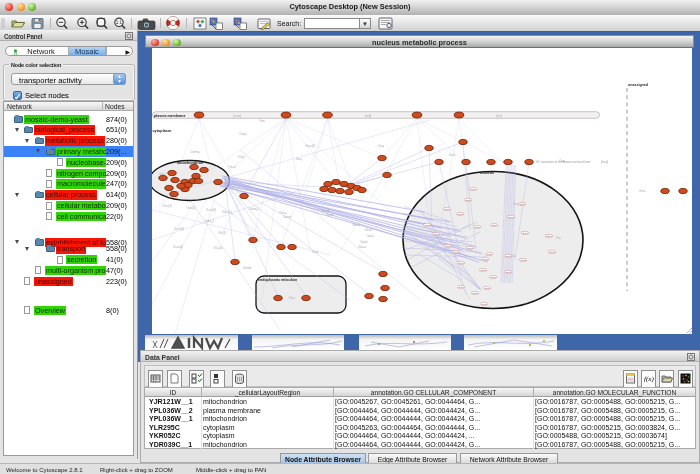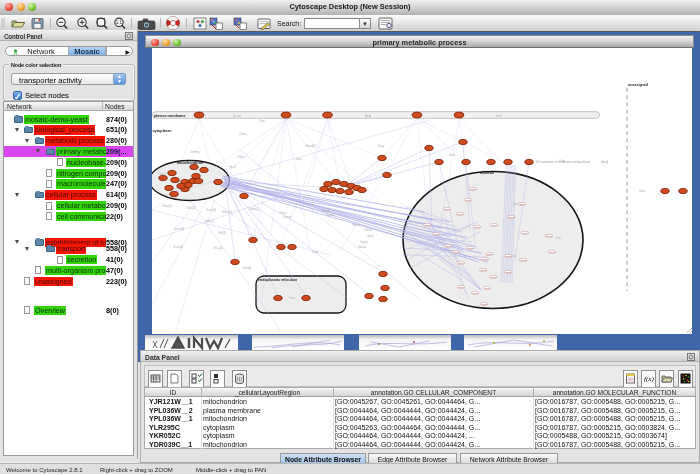--- a/index.html
+++ b/index.html
@@ -45,21 +45,21 @@
   #cpanel { left:0; top:30px; width:138px; height:429px; background:#e3e3e3; border-right:1px solid #9a9a9a; }
   #cptitle { position:absolute; left:0; top:0; width:137px; height:11px;
     background:linear-gradient(180deg,#f2f2f2,#cicfcf); border-bottom:1px solid #b0b0b0;
     background:linear-gradient(180deg,#f2f2f2,#cfcfcf); }
   #cptitle span { position:absolute; left:4px; top:2.5px; font-size:6.3px; font-weight:bold; color:#333; letter-spacing:-0.2px; }
   #cptabs { position:absolute; left:5px; top:16px; width:128px; height:10px; background:#fdfdfd;
     border:1px solid #9a9a9a; border-radius:5px; overflow:hidden; }
   #tabnet  { position:absolute; left:0; top:0; width:63px; height:10px; font-size:7.5px; color:#222;
     text-align:center; line-height:9px; border-right:1px solid #aaa; }
   #tabmosaic { position:absolute; left:63px; top:0; width:37px; height:10px;
-    background:linear-gradient(180deg,#b4d3f4,#6fa8e8); font-size:7.5px; font-weight:bold; color:#1a3550;
+    background:linear-gradient(180deg,#b4d3f4,#6fa8e8); font-size:7.5px; font-weight:normal; color:#1a3550;
     text-align:center; line-height:9px; border-right:1px solid #aaa; }
   #tabarrow { position:absolute; left:100px; top:0; width:24px; height:10px; text-align:right;
     font-size:6px; line-height:10px; color:#111; border-left:1px solid #aaa; }
   #groupbox { position:absolute; left:3px; top:34px; width:132px; height:37px;
     border:1px solid #b6b6b6; border-radius:3px; box-shadow:inset 0 0 0 1px #f5f5f5; }
   #grouplbl { position:absolute; left:9px; top:31.5px; background:#e3e3e3; padding:0 2px;
     font-size:5.5px; font-weight:bold; color:#222; letter-spacing:-0.2px; }
   #combo { position:absolute; left:11px; top:43px; width:115px; height:12px; background:linear-gradient(#ffffff,#e8e8e8);
     border:1px solid #9a9a9a; border-radius:3px; }
   #combo span { position:absolute; left:7px; top:2px; font-size:7.7px; color:#000; }
@@ -73,26 +73,26 @@
 
   
   #tree { position:absolute; left:3px; top:71px; width:131px; height:355px; background:#ffffff;
     border:1px solid #9a9a9a; }
   #treehdr { position:absolute; left:0; top:0; width:129px; height:9px;
     background:linear-gradient(180deg,#f8f8f8,#d8d8d8); border-bottom:1px solid #aaa; }
   #treehdr .h1 { position:absolute; left:3px; top:1px; font-size:6.8px; color:#222; }
   #treehdr .h2 { position:absolute; left:101px; top:1px; font-size:6.8px; color:#222; }
   #treehdr .sep { position:absolute; left:98px; top:0; width:1px; height:9px; background:#b5b5b5; }
   .trow { position:absolute; left:0; width:129px; height:10.8px; }
-  .trow.sel { background:#d946ef; }
+  .trow.sel { background:#3b82f6; }
   .tlabel { position:absolute; top:0.7px; height:9.4px; font-size:7.2px; color:#050505;
     line-height:9.4px; padding:0 1px; white-space:nowrap; overflow:hidden; }
   .tlabel.g { background:#33d407; color:#0e2e00; }
   .tlabel.r { background:#f71505; color:#470c00; }
-  .tcount { position:absolute; left:102px; top:0.7px; font-size:7.2px; color:#000; line-height:9.4px;font-weight:bold; }
+  .tcount { position:absolute; left:102px; top:0.7px; font-size:7.2px; color:#000; line-height:9.4px; }
   .sel .tcount { color:#0a1a3a; }
   .tri { position:absolute; top:3px; width:0; height:0; border-left:2.8px solid transparent;
     border-right:2.8px solid transparent; border-top:4px solid #4a4a4a; }
   .fold { position:absolute; top:2.2px; width:9px; height:6.5px; background:#5c87ad;
     border:1px solid #39617f; border-radius:1px; }
   .fold:before { content:""; position:absolute; left:0px; top:-2px; width:4px; height:2px;
     background:#5c87ad; border-radius:1px 1px 0 0; }
   .file { position:absolute; top:1.2px; width:5.5px; height:8px; background:#fdfdfd; border:1px solid #999; }
 
   
@@ -221,21 +221,21 @@
     <span id="searchlbl">Search:</span>
     <div id="searchbox"></div>
     <div id="searchdrop">▼</div>
   </div>
 
   <div class="abs" id="netwin">
     <div id="nettitle">
       <div class="tl" style="left:5px;background:radial-gradient(circle at 35% 30%,#ffb0a8,#ee4433 60%,#b01e12);"></div>
       <div class="tl" style="left:16px;background:radial-gradient(circle at 35% 30%,#ffe2a8,#f0a030 60%,#c07010);"></div>
       <div class="tl" style="left:27px;background:radial-gradient(circle at 35% 30%,#d8f8b0,#6fc030 60%,#3f8f10);"></div>
-      <div id="nettitletext">primary metabolic process</div>
+      <div id="nettitletext">nucleus metabolic process</div>
     </div>
     <div id="netcanvas">
       <svg id="net" width="540" height="286" viewBox="152 48 540 286">
           <g id="shapes">
       <rect x="152.5" y="111.7" width="447" height="6.6" rx="3.3" fill="#f1f1f1" stroke="#b9a9a9" stroke-width="0.7"></rect>
       <text x="154" y="116.6" font-size="3.6" font-weight="bold" fill="#222" font-family="Liberation Sans">plasma membrane</text>
       <text x="152.5" y="131.5" font-size="3.8" font-weight="bold" fill="#222" font-family="Liberation Sans">cytoplasm</text>
       <ellipse cx="189.5" cy="180.5" rx="40" ry="20" fill="#ededed" stroke="#151515" stroke-width="1.4"></ellipse>
       <ellipse cx="493" cy="240" rx="90" ry="68.5" fill="#ededed" stroke="#151515" stroke-width="1.6"></ellipse>
       <text x="487" y="174" font-size="3.8" font-weight="bold" fill="#222" text-anchor="middle" font-family="Liberation Sans">nucleus</text>

